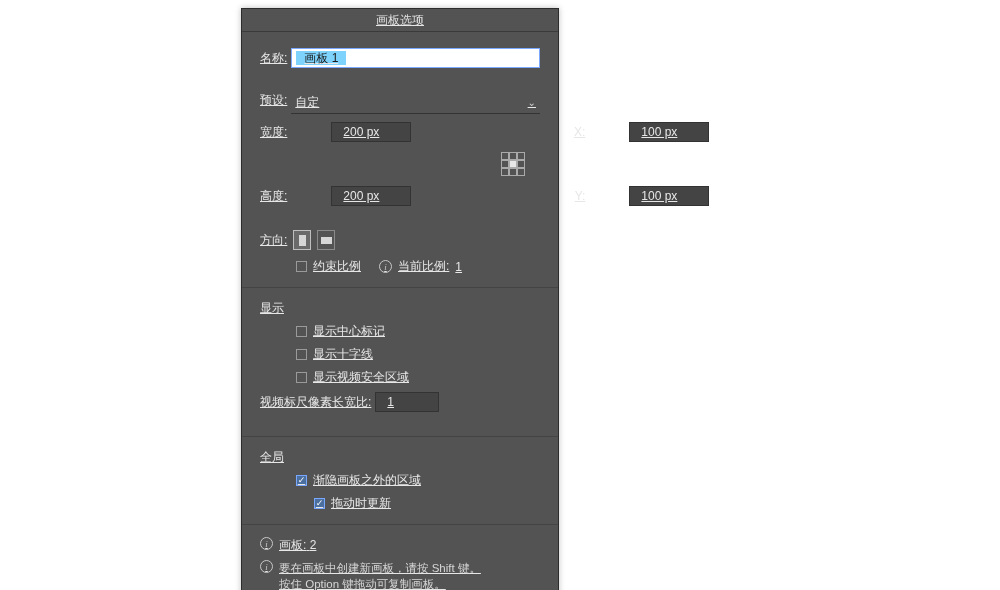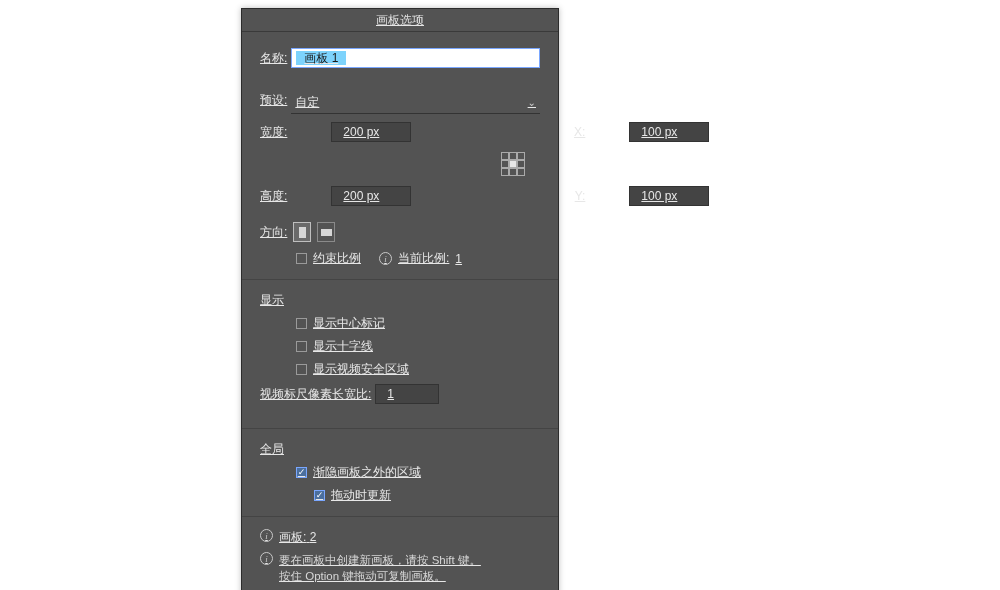--- a/index.html
+++ b/index.html
@@ -78,21 +78,21 @@
   .chev {
     font-size: 10px;
     color: #cfcfcf;
   }
   .grid-dims {
     display: grid;
     grid-template-columns: auto 70px 12px auto auto 70px;
     column-gap: 4px;
     row-gap: 8px;
     align-items: center;
-    margin-bottom: 16px;
+    margin-bottom: 24px;
     gap: 44px;
   }
   .refpoint-cell {
     grid-row: 1 / span 2;
     grid-column: 4;
     display: flex;
     align-items: center;
     justify-content: center;
   }
   .numbox {

